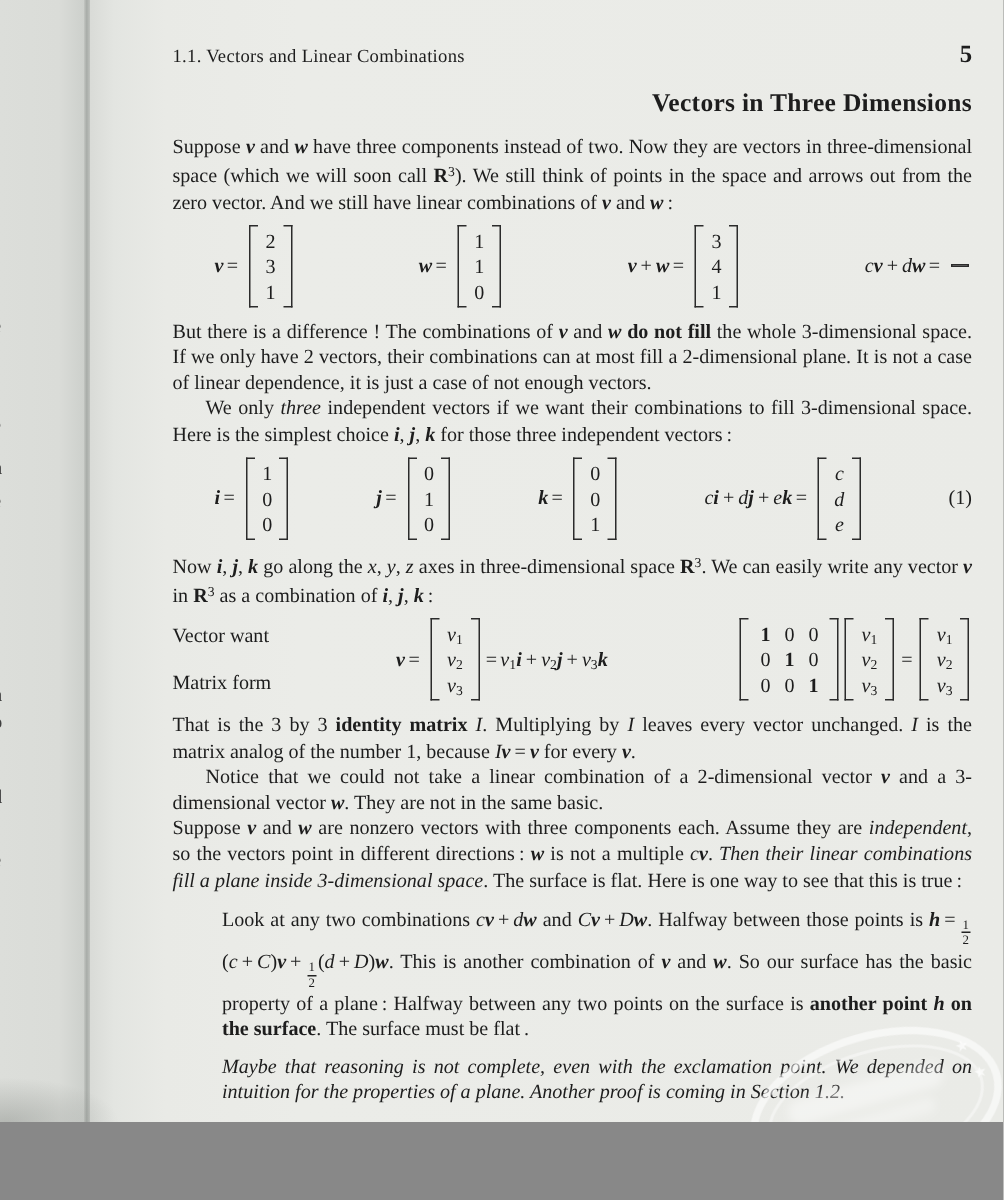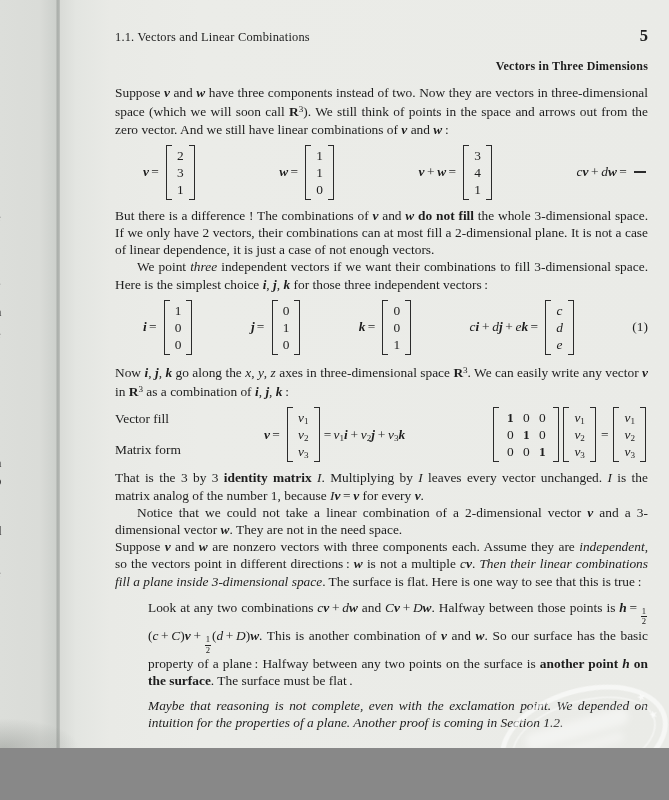--- a/index.html
+++ b/index.html
@@ -25,21 +25,21 @@
     padding:26px 21px 0 55px;box-sizing:border-box;
   }
   .photo::after{
     content:"";position:absolute;left:0;bottom:0;width:80px;height:30px;
     background:radial-gradient(ellipse at 5% 100%, rgba(90,95,90,.30), transparent 70%);
     pointer-events:none;
   }
   .runhead{display:flex;justify-content:space-between;align-items:baseline;height:20px;}
   .runhead .rh-title{font-size:12.4px;letter-spacing:.2px;}
   .pageno{font-size:16.5px;font-weight:700;}
-  .sec-title{font-size:12px;font-weight:700;text-align:right;margin:13px 0 10px 0;letter-spacing:.2px;}
+  .sec-title{font-size:17px;font-weight:700;text-align:right;margin:13px 0 10px 0;letter-spacing:.2px;}
   .sec-title2{margin:13px 0 9px 0;}
   p.body{font-size:13.4px;line-height:17.2px;text-align:justify;margin:0;}
   .ind{text-indent:22px;}
   .blockind{margin-left:33px !important;}
   .mt9{margin-top:9px !important;}
   .mt7{margin-top:7px !important;font-style:italic;}
   
   .it{font-style:italic;}
   .bd{font-weight:700;}
   .bib{font-style:italic;font-weight:700;}
@@ -146,21 +146,21 @@
       <span class="grp">
         <span class="lab"><span class="it">c</span><span class="bib">v</span><span> + </span><span class="it">d</span><span class="bib">w</span><span> = </span></span>
         <span class="mat">
             <span class="br bl"></span>
             <span class="br brr"></span>
           </span>
       </span>
     </div>
 
     <p class="body"><span>But there is a difference ! The combinations of </span><span class="bib">v</span><span> and </span><span class="bib">w</span><span> </span><span class="bd">do not fill</span><span> the whole 3-dimensional space. If we only have 2 vectors, their combinations can at most fill a 2-dimensional plane. It is not a case of linear dependence, it is just a case of not enough vectors.</span></p>
-    <p class="body ind"><span>We point </span><span class="it">three</span><span> independent vectors if we want their combinations to fill 3-dimensional space. Here is the simplest choice </span><span class="bib">i</span><span>, </span><span class="bib">j</span><span>, </span><span class="bib">k</span><span> for those three independent vectors :</span></p>
+    <p class="body ind"><span>We only </span><span class="it">three</span><span> independent vectors if we want their combinations to fill 3-dimensional space. Here is the simplest choice </span><span class="bib">i</span><span>, </span><span class="bib">j</span><span>, </span><span class="bib">k</span><span> for those three independent vectors :</span></p>
 
     <div class="eqrow">
       <span class="grp">
         <span class="lab"><span class="bib">i</span><span> = </span></span>
         <span class="mat">
             <span class="br bl"></span>
             <span class="mcol">
               <span class="mrow">1</span>
               <span class="mrow">0</span>
               <span class="mrow">0</span>
@@ -204,21 +204,21 @@
             <span class="br brr"></span>
           </span>
       </span>
       <span class="eqtag">(1)</span>
     </div>
 
     <p class="body"><span>Now </span><span class="bib">i</span><span>, </span><span class="bib">j</span><span>, </span><span class="bib">k</span><span> go along the </span><span class="it">x</span><span>, </span><span class="it">y</span><span>, </span><span class="it">z</span><span> axes in three-dimensional space </span><span class="bd">R</span><span class="sup">3</span><span>.  We can easily write any vector </span><span class="bib">v</span><span> in </span><span class="bd">R</span><span class="sup">3</span><span> as a combination of </span><span class="bib">i</span><span>, </span><span class="bib">j</span><span>, </span><span class="bib">k</span><span> :</span></p>
 
     <div class="eqrow" style="padding-left:0">
       <span class="eq3-labels">
-        <span>Vector fill</span>
+        <span>Vector want</span>
         <span>Matrix form</span>
       </span>
       <span class="grp">
         <span class="lab"><span class="bib">v</span><span> = </span></span>
         <span class="mat">
             <span class="br bl"></span>
             <span class="mcol">
               <span class="mrow"><span class="it">v</span><span class="sub">1</span></span>
               <span class="mrow"><span class="it">v</span><span class="sub">2</span></span>
               <span class="mrow"><span class="it">v</span><span class="sub">3</span></span>
@@ -259,21 +259,21 @@
               <span class="mrow"><span class="it">v</span><span class="sub">1</span></span>
               <span class="mrow"><span class="it">v</span><span class="sub">2</span></span>
               <span class="mrow"><span class="it">v</span><span class="sub">3</span></span>
             </span>
             <span class="br brr"></span>
           </span>
       </span>
     </div>
 
     <p class="body"><span>That is the 3 by 3 </span><span class="bd">identity matrix </span><span class="it">I</span><span>.  Multiplying by </span><span class="it">I</span><span> leaves every vector unchanged. </span><span class="it">I</span><span> is the matrix analog of the number 1, because </span><span class="it">I</span><span class="bib">v</span><span> = </span><span class="bib">v</span><span> for every </span><span class="bib">v</span><span>.</span></p>
-    <p class="body ind"><span>Notice that we could not take a linear combination of a 2-dimensional vector </span><span class="bib">v</span><span> and a 3-dimensional vector </span><span class="bib">w</span><span>. They are not in the need space.</span></p>
+    <p class="body ind"><span>Notice that we could not take a linear combination of a 2-dimensional vector </span><span class="bib">v</span><span> and a 3-dimensional vector </span><span class="bib">w</span><span>. They are not in the same basic.</span></p>
 
 
     <p class="body"><span>Suppose </span><span class="bib">v</span><span> and </span><span class="bib">w</span><span> are nonzero vectors with three components each.  Assume they are </span><span class="it">independent</span><span>, so the vectors point in different directions : </span><span class="bib">w</span><span> is not a multiple </span><span class="it">c</span><span class="bib">v</span><span>.  </span><span class="it">Then their linear combinations fill a plane inside </span><span class="it">3-dimensional space</span><span>.  The surface is flat. Here is one way to see that this is true :</span></p>
     <p class="body blockind mt9"><span>Look at any two combinations </span><span class="it">c</span><span class="bib">v</span><span> + </span><span class="it">d</span><span class="bib">w</span><span> and </span><span class="it">C</span><span class="bib">v</span><span> + </span><span class="it">D</span><span class="bib">w</span><span>.  Halfway between those points is </span><span class="bib">h</span><span> = </span><span class="frac">
           <span>1</span>
           <span class="den">2</span>
         </span><span>(</span><span class="it">c</span><span> + </span><span class="it">C</span><span>)</span><span class="bib">v</span><span> + </span><span class="frac">
           <span>1</span>
           <span class="den">2</span>
         </span><span>(</span><span class="it">d</span><span> + </span><span class="it">D</span><span>)</span><span class="bib">w</span><span>. This is another combination of </span><span class="bib">v</span><span> and </span><span class="bib">w</span><span>. So our surface has the basic property of a plane : Halfway between any two points on the surface is </span><span class="bd">another point </span><span class="bib">h</span><span class="bd"> on the surface</span><span>. The surface must be flat .</span></p>

